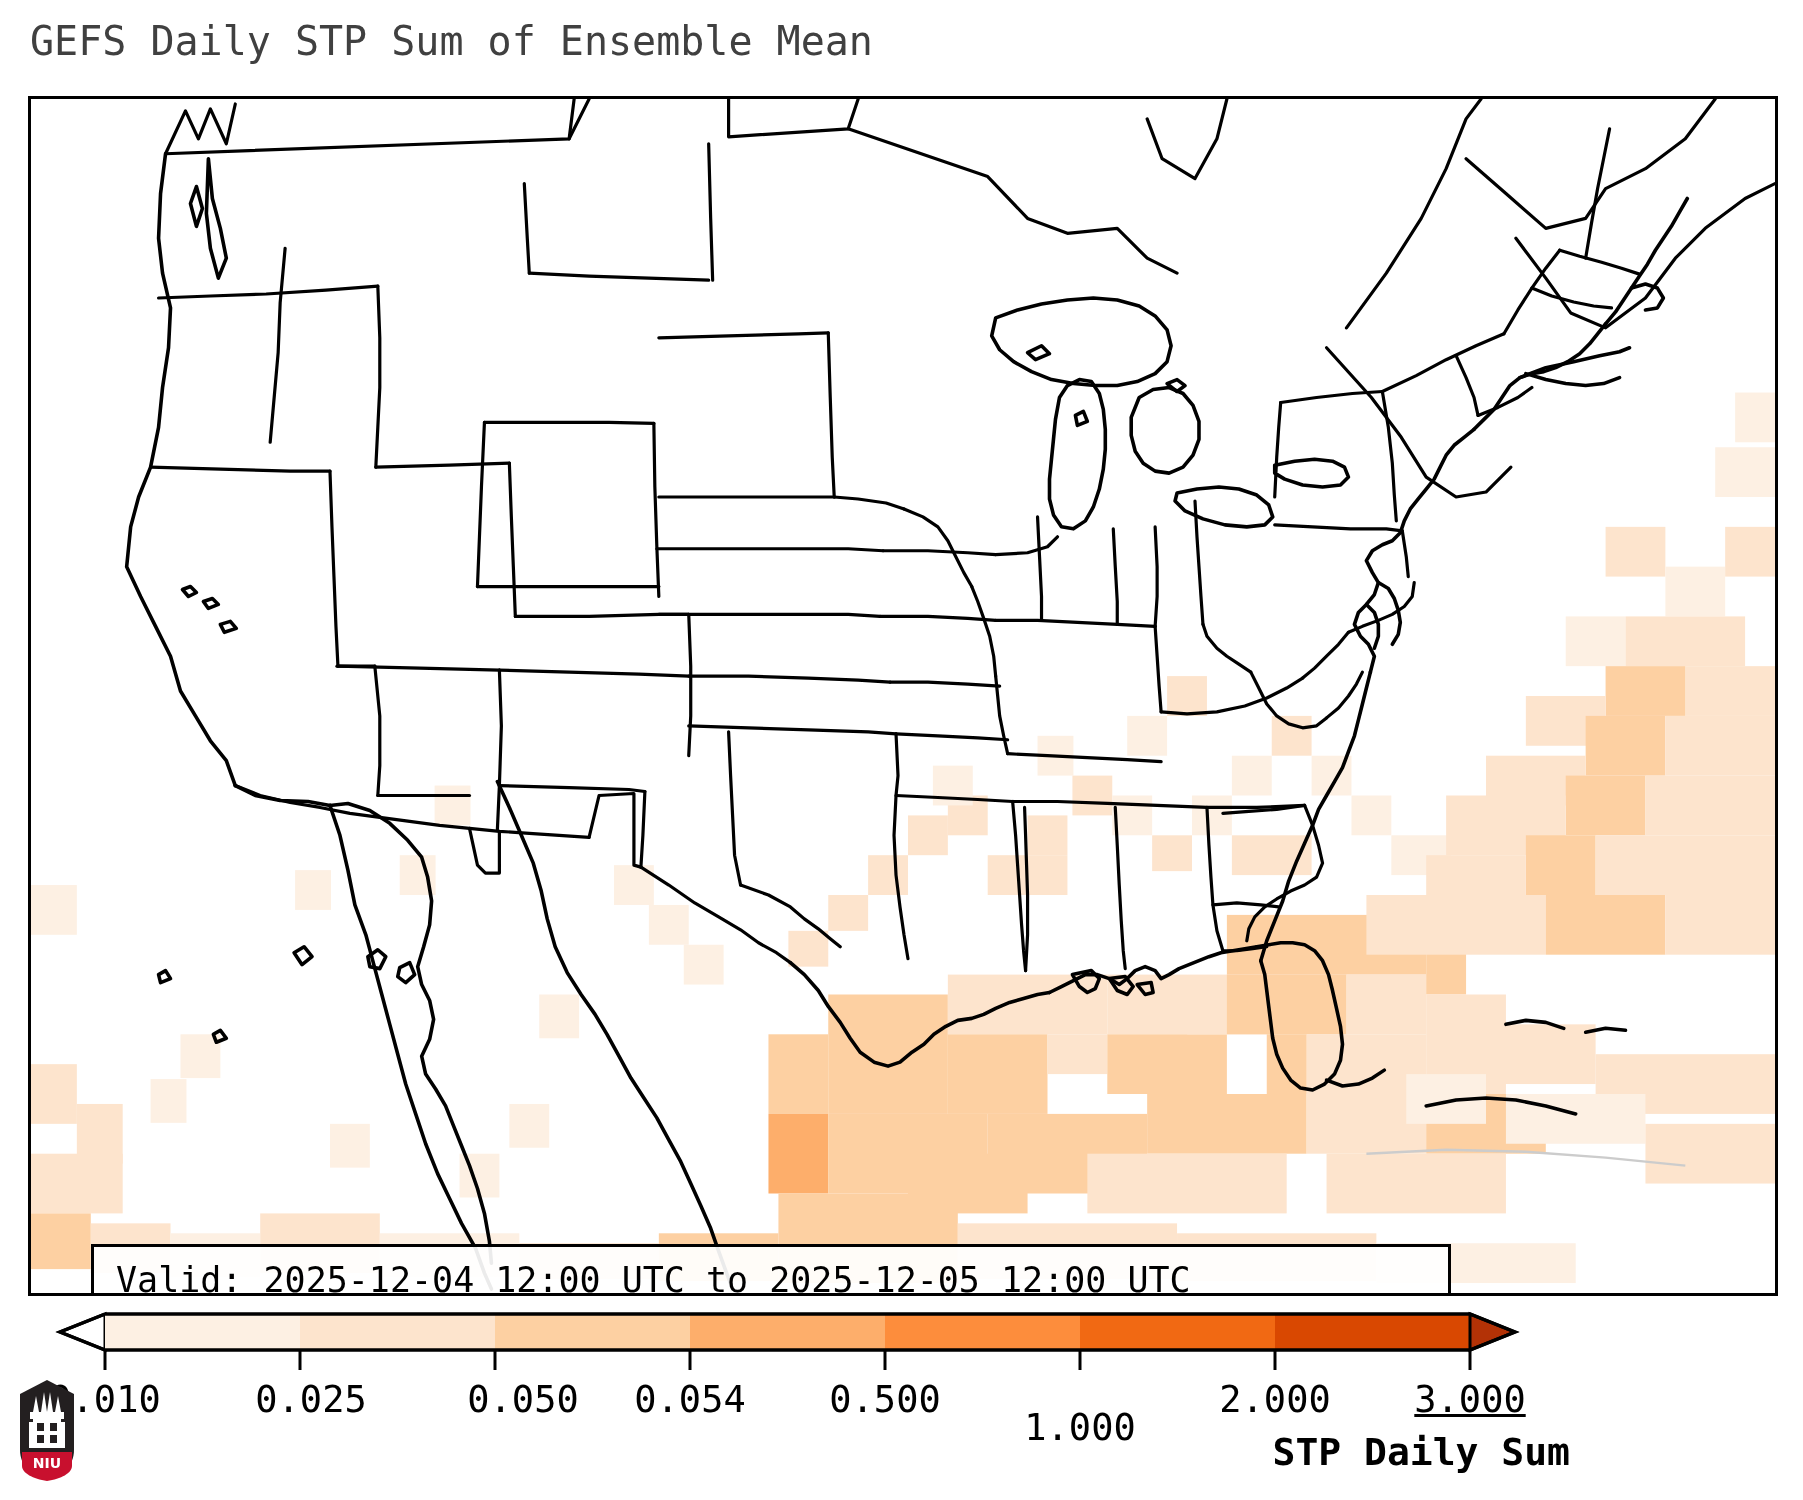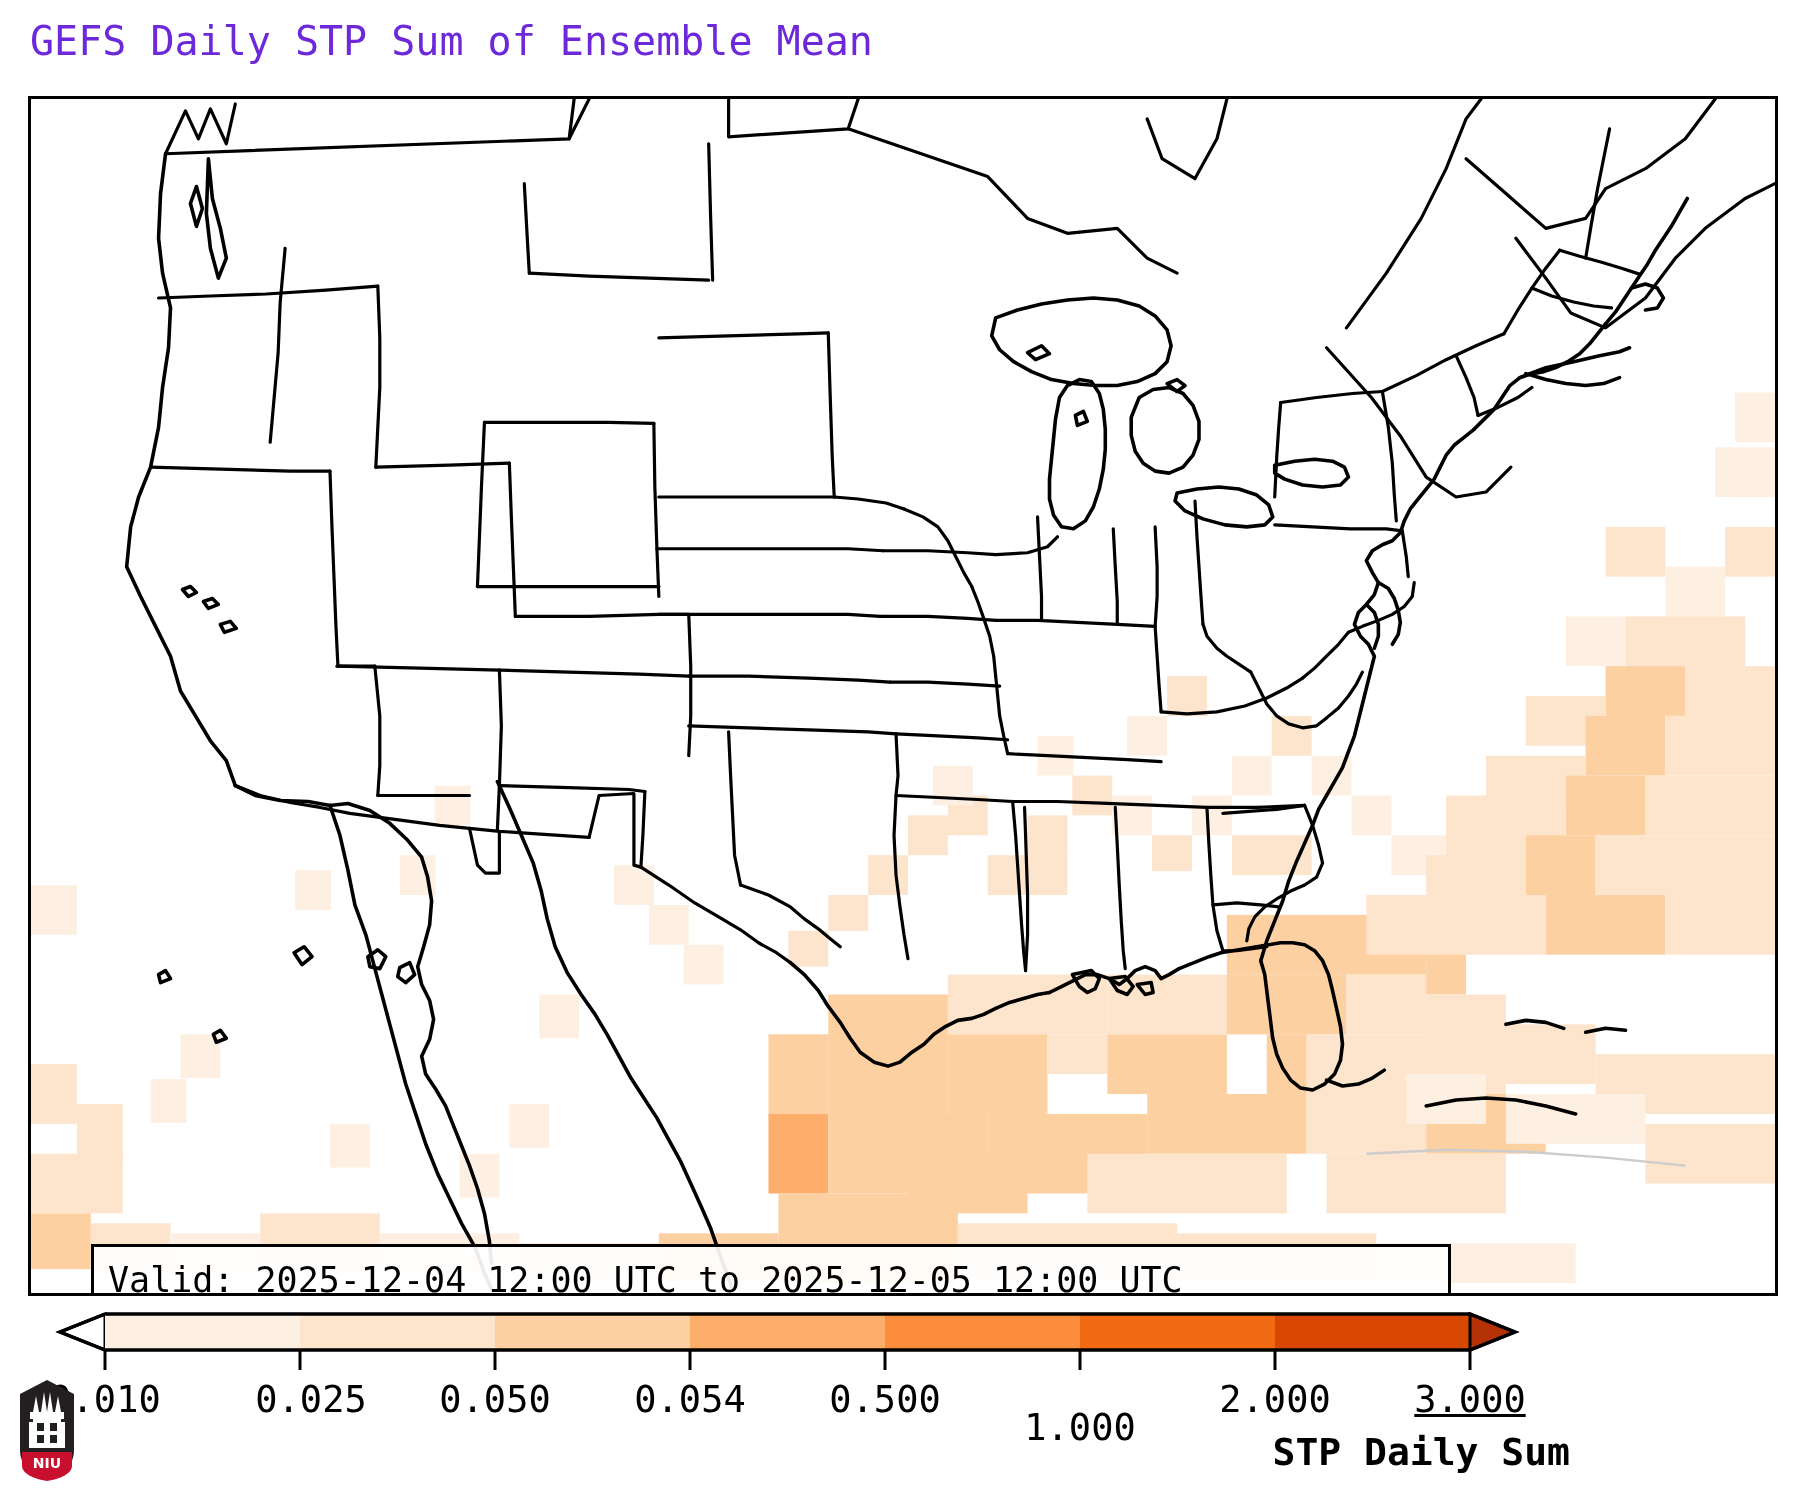--- a/index.html
+++ b/index.html
@@ -23,21 +23,21 @@
     background: #ffffff;
   }
 
   
   #plot-title {
     position: absolute;
     left: 30px;
     top: 18px;
     font-size: 40px;
     letter-spacing: 0px;
-    color: #6d28d9;
+    color: #404040;
     white-space: pre;
     font-family: "DejaVu Sans Mono", "Liberation Mono", monospace;
   }
 
   
   #map-panel {
     position: absolute;
     left: 28px;
     top: 96px;
     width: 1750px;
@@ -61,20 +61,21 @@
     box-sizing: border-box;
     padding: 8px 14px 0 14px;
     z-index: 20;
   }
   .info-line {
     font-size: 35px;
     line-height: 51px;
     color: #000000;
     white-space: pre;
     font-family: "DejaVu Sans Mono", "Liberation Mono", monospace;
+    margin-left: 8px;
   }
 
   
   #colorbar-wrap {
     position: absolute;
     left: 60px;
     top: 1312px;
     width: 1455px;
     height: 40px;
   }
@@ -493,21 +494,21 @@
         <line x1="1020" y1="38" x2="1020" y2="58"></line>
         <line x1="1215" y1="38" x2="1215" y2="58"></line>
         <line x1="1410" y1="38" x2="1410" y2="58"></line>
       </g>
     </svg>
   </div>
 
   <div id="cb-ticklabels">
     <span class="cb-tick-label" style="left:105px;">0.010</span>
     <span class="cb-tick-label" style="left:300px;margin-left:11px;">0.025</span>
-    <span class="cb-tick-label" style="left:495px;">0.050</span>
+    <span class="cb-tick-label" style="left:523px;">0.050</span>
     <span class="cb-tick-label" style="left:690px;">0.054</span>
     <span class="cb-tick-label" style="left:885px;">0.500</span>
     <span class="cb-tick-label" style="left:1080px;margin-top:28px;">1.000</span>
     <span class="cb-tick-label" style="left:1275px;">2.000</span>
     <span class="cb-tick-label" style="left:1470px;text-decoration:underline;">3.000</span>
   </div>
 
   <div id="cb-axis-label">STP Daily Sum</div>
 
   <div id="niu-logo">

